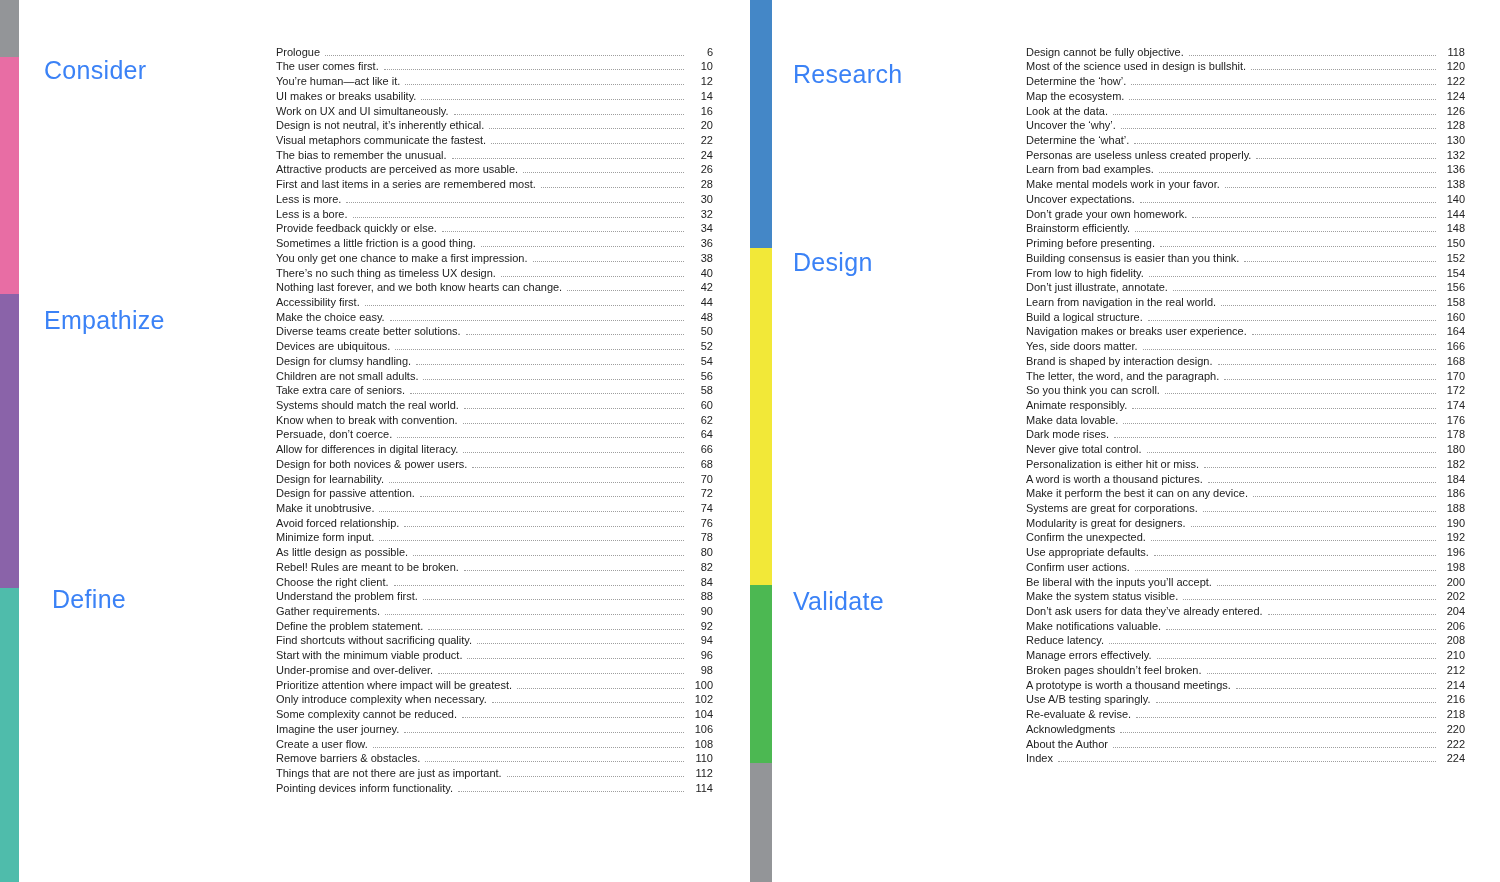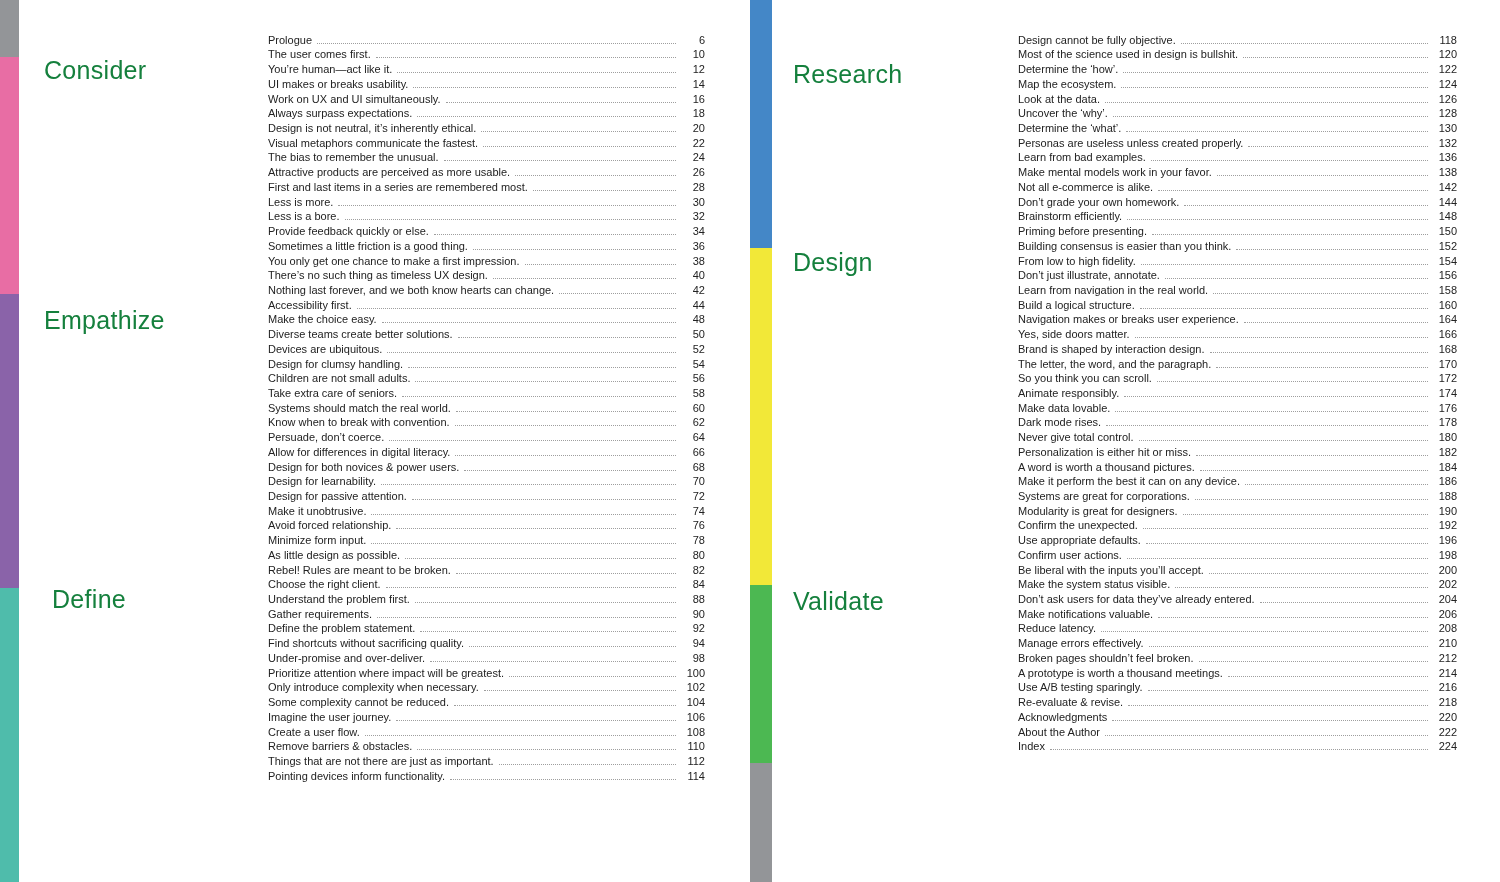--- a/index.html
+++ b/index.html
@@ -6,30 +6,30 @@
   body{width:1500px;height:882px;overflow:hidden;
        font-family:"Liberation Sans","DejaVu Sans",sans-serif;}
   .canvas{position:relative;width:1500px;height:882px;background:#ffffff;}
 
   
   .edge-bar{position:absolute;top:0;height:882px;}
   .bar-seg{position:absolute;left:0;width:100%;}
 
   
   .section-label{position:absolute;margin:0;font-size:25px;font-weight:400;
-                 color:#15803d;letter-spacing:0.3px;line-height:1;}
+                 color:#3b82f6;letter-spacing:0.3px;line-height:1;}
   .sec-consider{top:58px;left:44px;}
   .sec-empathize{top:308px;left:44px;}
   .sec-define{top:587px;left:44px;margin-left:8px;}
   .sec-research{top:62px;left:793px;}
   .sec-design{top:250px;left:793px;}
   .sec-validate{top:589px;left:793px;text-align:center;}
 
   
-  .toc{position:absolute;top:32px;}
+  .toc{position:absolute;top:44px;margin-left:8px;}
   .toc-left{left:268px;width:437px;}
   .toc-right{left:1018px;width:439px;}
   .row{height:14.72px;box-sizing:border-box;display:flex;align-items:flex-end;
        font-size:11px;line-height:13px;color:#222222;}
   .row .t{white-space:nowrap;}
   .row .dots{flex:1;border-bottom:1px dotted #9e9e9e;margin:0 3px 3px 5px;min-width:10px;}
   .row .num{min-width:26px;text-align:right;white-space:nowrap;}
 </style>
 </head>
 <body>
@@ -82,25 +82,20 @@
         <span class="dots"></span>
         <span class="num">14</span>
       </div>
 
       <div class="row">
         <span class="t">Work on UX and UI simultaneously.</span>
         <span class="dots"></span>
         <span class="num">16</span>
       </div>
 
-      <div class="row">
-        <span class="t">Always surpass expectations.</span>
-        <span class="dots"></span>
-        <span class="num">18</span>
-      </div>
 
       <div class="row">
         <span class="t">Design is not neutral, it’s inherently ethical.</span>
         <span class="dots"></span>
         <span class="num">20</span>
       </div>
 
       <div class="row">
         <span class="t">Visual metaphors communicate the fastest.</span>
         <span class="dots"></span>
@@ -304,20 +299,25 @@
         <span class="dots"></span>
         <span class="num">92</span>
       </div>
 
       <div class="row">
         <span class="t">Find shortcuts without sacrificing quality.</span>
         <span class="dots"></span>
         <span class="num">94</span>
       </div>
 
+      <div class="row">
+        <span class="t">Start with the minimum viable product.</span>
+        <span class="dots"></span>
+        <span class="num">96</span>
+      </div>
 
       <div class="row">
         <span class="t">Under-promise and over-deliver.</span>
         <span class="dots"></span>
         <span class="num">98</span>
       </div>
 
       <div class="row">
         <span class="t">Prioritize attention where impact will be greatest.</span>
         <span class="dots"></span>
@@ -423,26 +423,26 @@
         <span class="dots"></span>
         <span class="num">136</span>
       </div>
 
       <div class="row">
         <span class="t">Make mental models work in your favor.</span>
         <span class="dots"></span>
         <span class="num">138</span>
       </div>
 
-
-      <div class="row">
-        <span class="t">Not all e-commerce is alike.</span>
-        <span class="dots"></span>
-        <span class="num">142</span>
-      </div>
+      <div class="row">
+        <span class="t">Uncover expectations.</span>
+        <span class="dots"></span>
+        <span class="num">140</span>
+      </div>
+
 
       <div class="row">
         <span class="t">Don’t grade your own homework.</span>
         <span class="dots"></span>
         <span class="num">144</span>
       </div>
 
       <div class="row">
         <span class="t">Brainstorm efficiently.</span>
         <span class="dots"></span>

